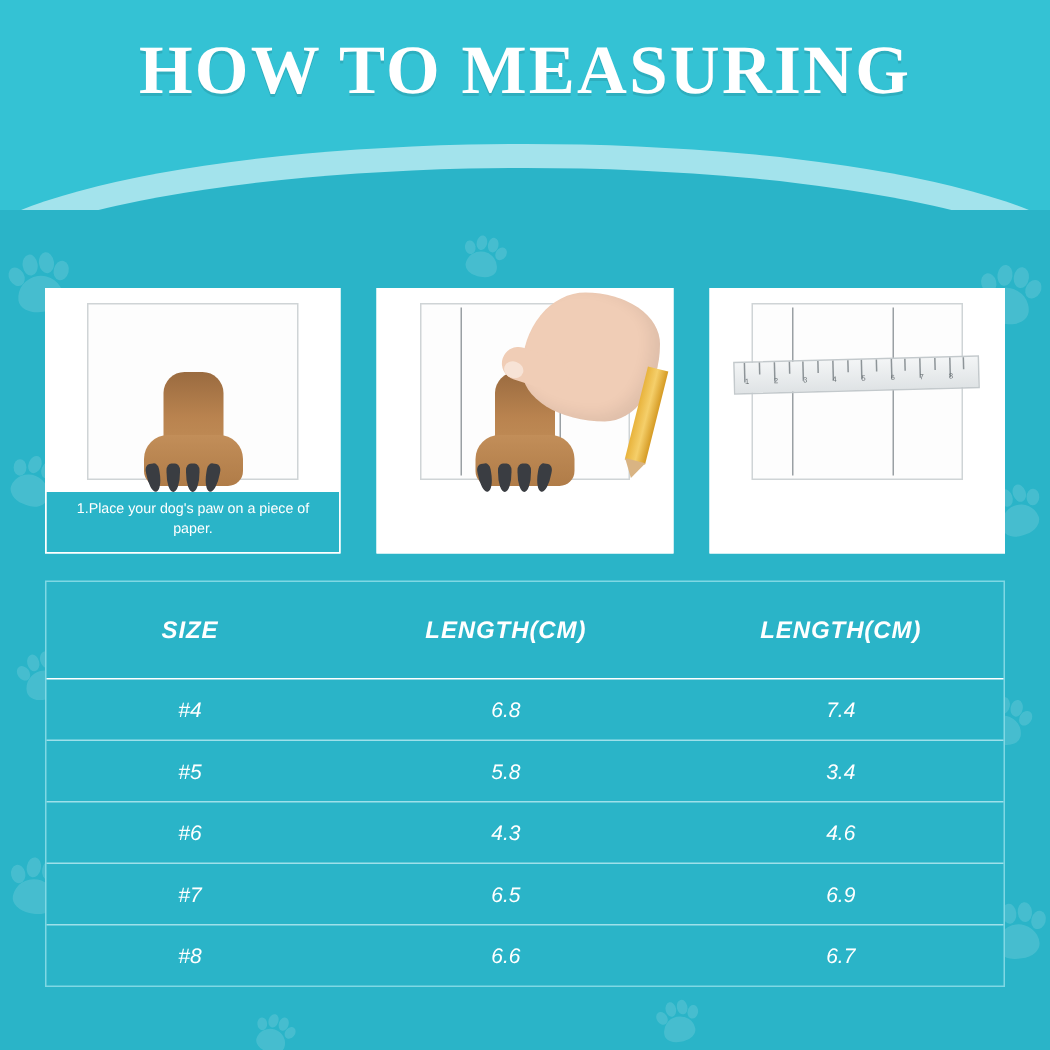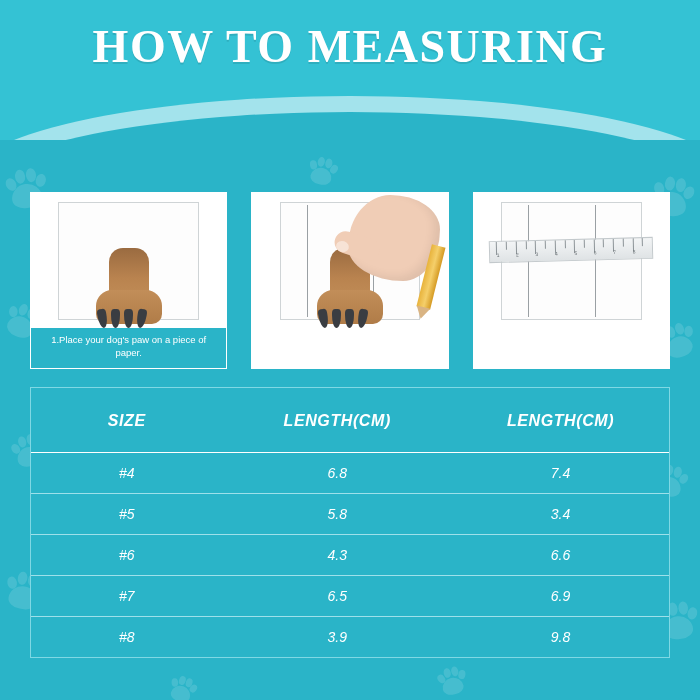--- a/index.html
+++ b/index.html
@@ -498,27 +498,27 @@
         <td>7.4</td>
       </tr>
       <tr>
         <td>#5</td>
         <td>5.8</td>
         <td>3.4</td>
       </tr>
       <tr>
         <td>#6</td>
         <td>4.3</td>
-        <td>6.6</td>
+        <td>4.6</td>
       </tr>
       <tr>
         <td>#7</td>
         <td>6.5</td>
         <td>6.9</td>
       </tr>
       <tr>
         <td>#8</td>
-        <td>3.9</td>
-        <td>9.8</td>
+        <td>6.6</td>
+        <td>6.7</td>
       </tr>
     </tbody>
   </table>
 </div>
 
 </body></html>

